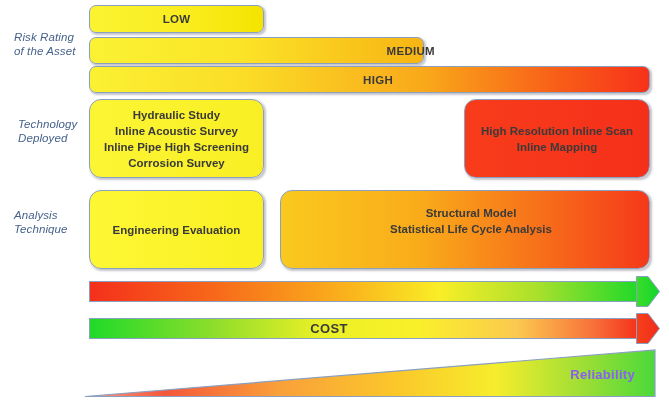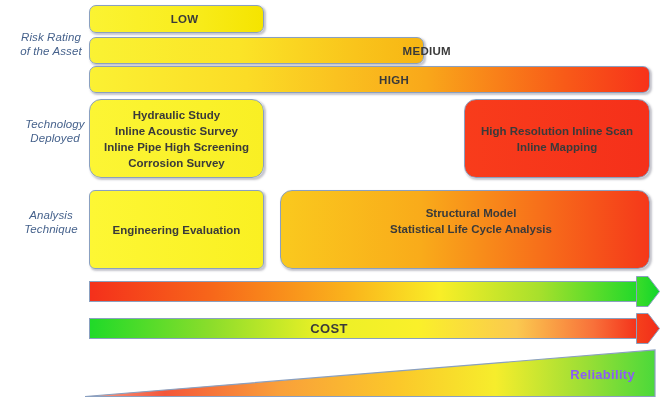--- a/index.html
+++ b/index.html
@@ -11,21 +11,21 @@
   }
   #stage{position:relative;width:669px;height:402px;}
 
   
   .row-label{
     position:absolute;
     font-style:italic;
     font-size:11.5px;
     line-height:13.5px;
     color:#46628c;
-    text-align:center;
+    text-align:left;
     white-space:pre-line;
     letter-spacing:.1px;
   }
 
   
   .pill{
     position:absolute;
     box-sizing:border-box;
     border:1px solid #8aa0c0;
     border-radius:7px;
@@ -57,33 +57,33 @@
 
   
   #bar-low   {left:89px; top:5px;  width:175px; height:28px;
               background:linear-gradient(90deg,#fbf332 0%,#f9ed1f 55%,#f5e400 100%);}
   #bar-medium{left:89px; top:37px; width:335px; height:27px;
               background:linear-gradient(90deg,#faf233 0%,#fbe427 45%,#f9c41b 80%,#f7b514 100%);}
   #bar-high  {left:89px; top:66px; width:561px; height:27px;
               background:linear-gradient(90deg,#fbf133 0%,#fbdc26 28%,#f9a81a 60%,#f85a18 85%,#f7321a 100%);}
 
   .bar-text{position:absolute;top:0;bottom:0;display:flex;align-items:center;
-            font-weight:bold;font-size:11.5px;color:#3a3a3a;letter-spacing:.3px;padding-left:16px;}
+            font-weight:bold;font-size:11.5px;color:#3a3a3a;letter-spacing:.3px;}
 
   
   #tech-1{left:89px; top:99px; width:175px; height:79px;
           background:linear-gradient(90deg,#fcf534 0%,#f9ef24 100%);}
   #tech-2{left:280px;top:99px; width:171px; height:79px;
           background:linear-gradient(90deg,#fbcf22 0%,#f9c01b 100%);}
   #tech-3{left:464px;top:99px; width:186px; height:79px;
           background:linear-gradient(90deg,#f83c1b 0%,#f5301a 100%);}
 
   
   #ana-1{left:89px; top:190px; width:175px; height:79px;
-         background:linear-gradient(90deg,#fdf734 0%,#faf022 100%);border-radius:6px;}
+         background:linear-gradient(90deg,#fdf734 0%,#faf022 100%);}
   #ana-2{left:280px;top:190px; width:370px; height:79px;
          background:linear-gradient(90deg,#fac91e 0%,#f9ab1a 38%,#f7701a 70%,#f5381a 100%);padding-left:12px;}
 
   
   .arrow{position:absolute;}
   .arrow-body{
     position:absolute;left:0;top:0;height:100%;
     box-sizing:border-box;
     border:1px solid #8aa0c0;border-right:none;
   }

